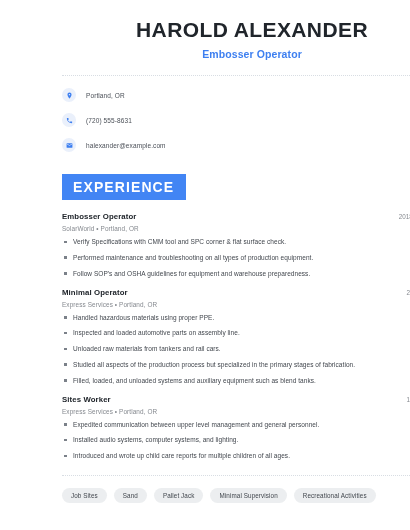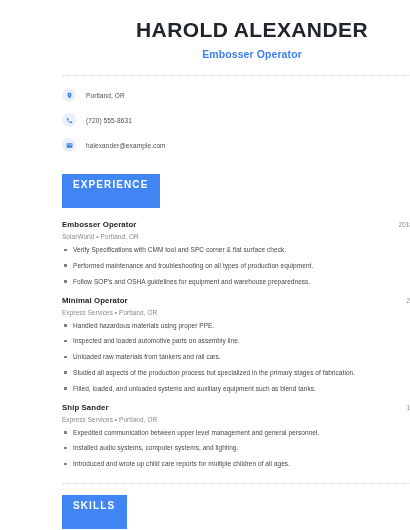--- a/index.html
+++ b/index.html
@@ -75,24 +75,24 @@
     font-size: 6.5px;
     color: #4a4f57;
     letter-spacing: 0.1px;
   }
 
   
   .section-badge {
     display: inline-block;
     background: #4285f4;
     color: #ffffff;
-    font-size: 10px;
+    font-size: 14px;
     font-weight: bold;
     letter-spacing: 1.1px;
-    padding: 5px 12px 18px 11px;
+    padding: 5px 12px 5px 11px;
     margin-top: 11px;
   }
 
   
   .experience {
     margin-top: 12px;
   }
   .job {
     margin-bottom: 10px;
   }
@@ -223,35 +223,34 @@
         <ul class="bullets">
           <li>Handled hazardous materials using proper PPE.</li>
           <li>Inspected and loaded automotive parts on assembly line.</li>
           <li>Unloaded raw materials from tankers and rail cars.</li>
           <li>Studied all aspects of the production process but specialized in the primary stages of fabrication.</li>
           <li>Filled, loaded, and unloaded systems and auxiliary equipment such as blend tanks.</li>
         </ul>
       </div>
       <div class="job">
         <div class="job-head">
-          <div class="job-role">Ship Sander</div>
+          <div class="job-role">Sites Worker</div>
           <div class="job-dates">1998 - 2008</div>
         </div>
         <div class="job-meta">Express Services • Portland, OR</div>
         <ul class="bullets">
           <li>Expedited communication between upper level management and general personnel.</li>
           <li>Installed audio systems, computer systems, and lighting.</li>
           <li>Introduced and wrote up child care reports for multiple children of all ages.</li>
         </ul>
       </div>
     </div>
 
   <hr class="divider">
 
-  <div class="section-badge">SKILLS</div>
 
   <div class="skills-wrap">
       <span class="skill-chip">Job Sites</span>
       <span class="skill-chip">Sand</span>
       <span class="skill-chip">Pallet Jack</span>
       <span class="skill-chip">Minimal Supervision</span>
       <span class="skill-chip">Recreational Activities</span>
     </div>
 
 </div>

